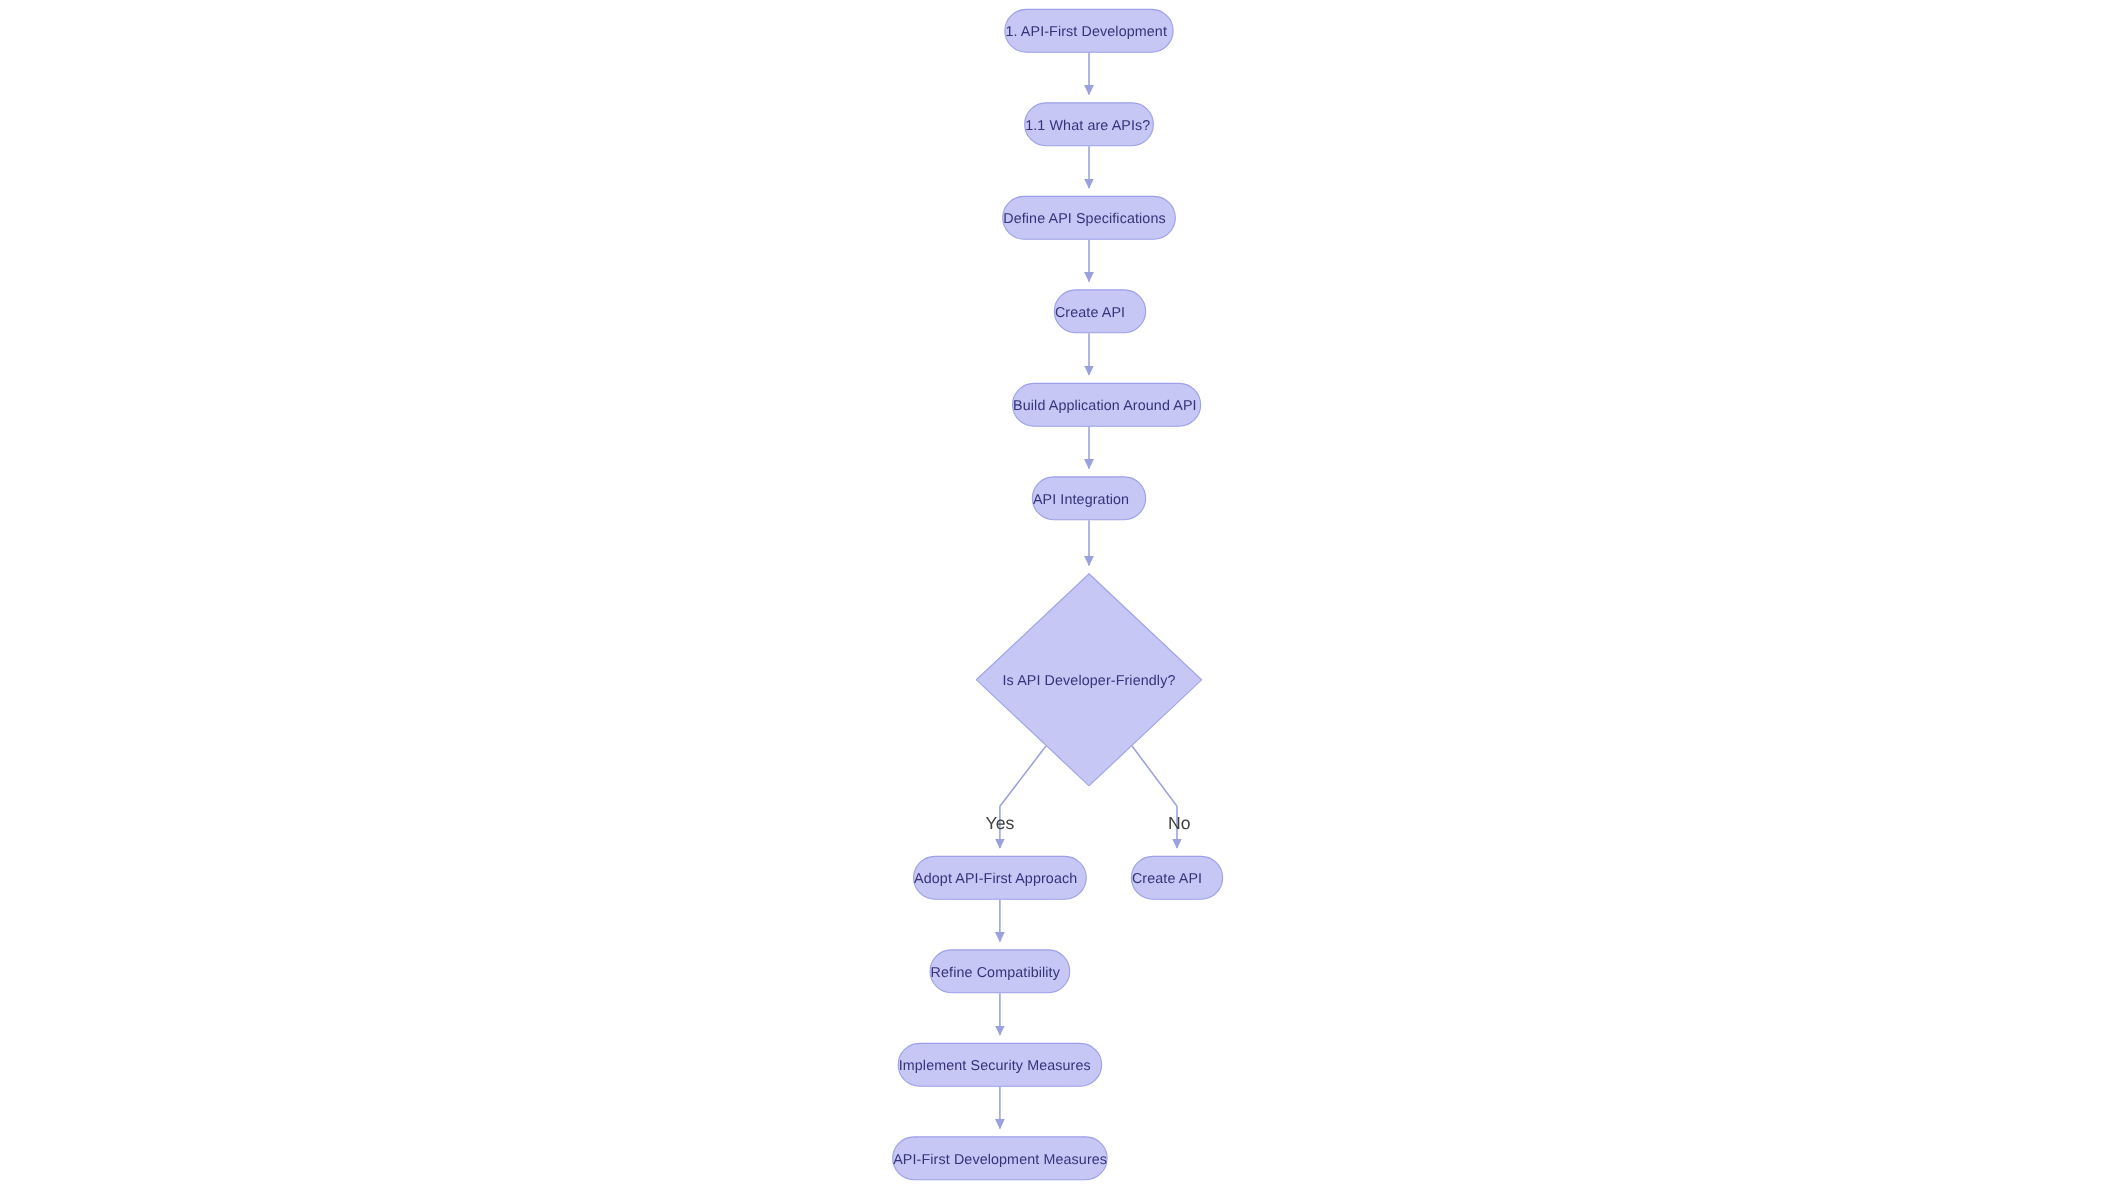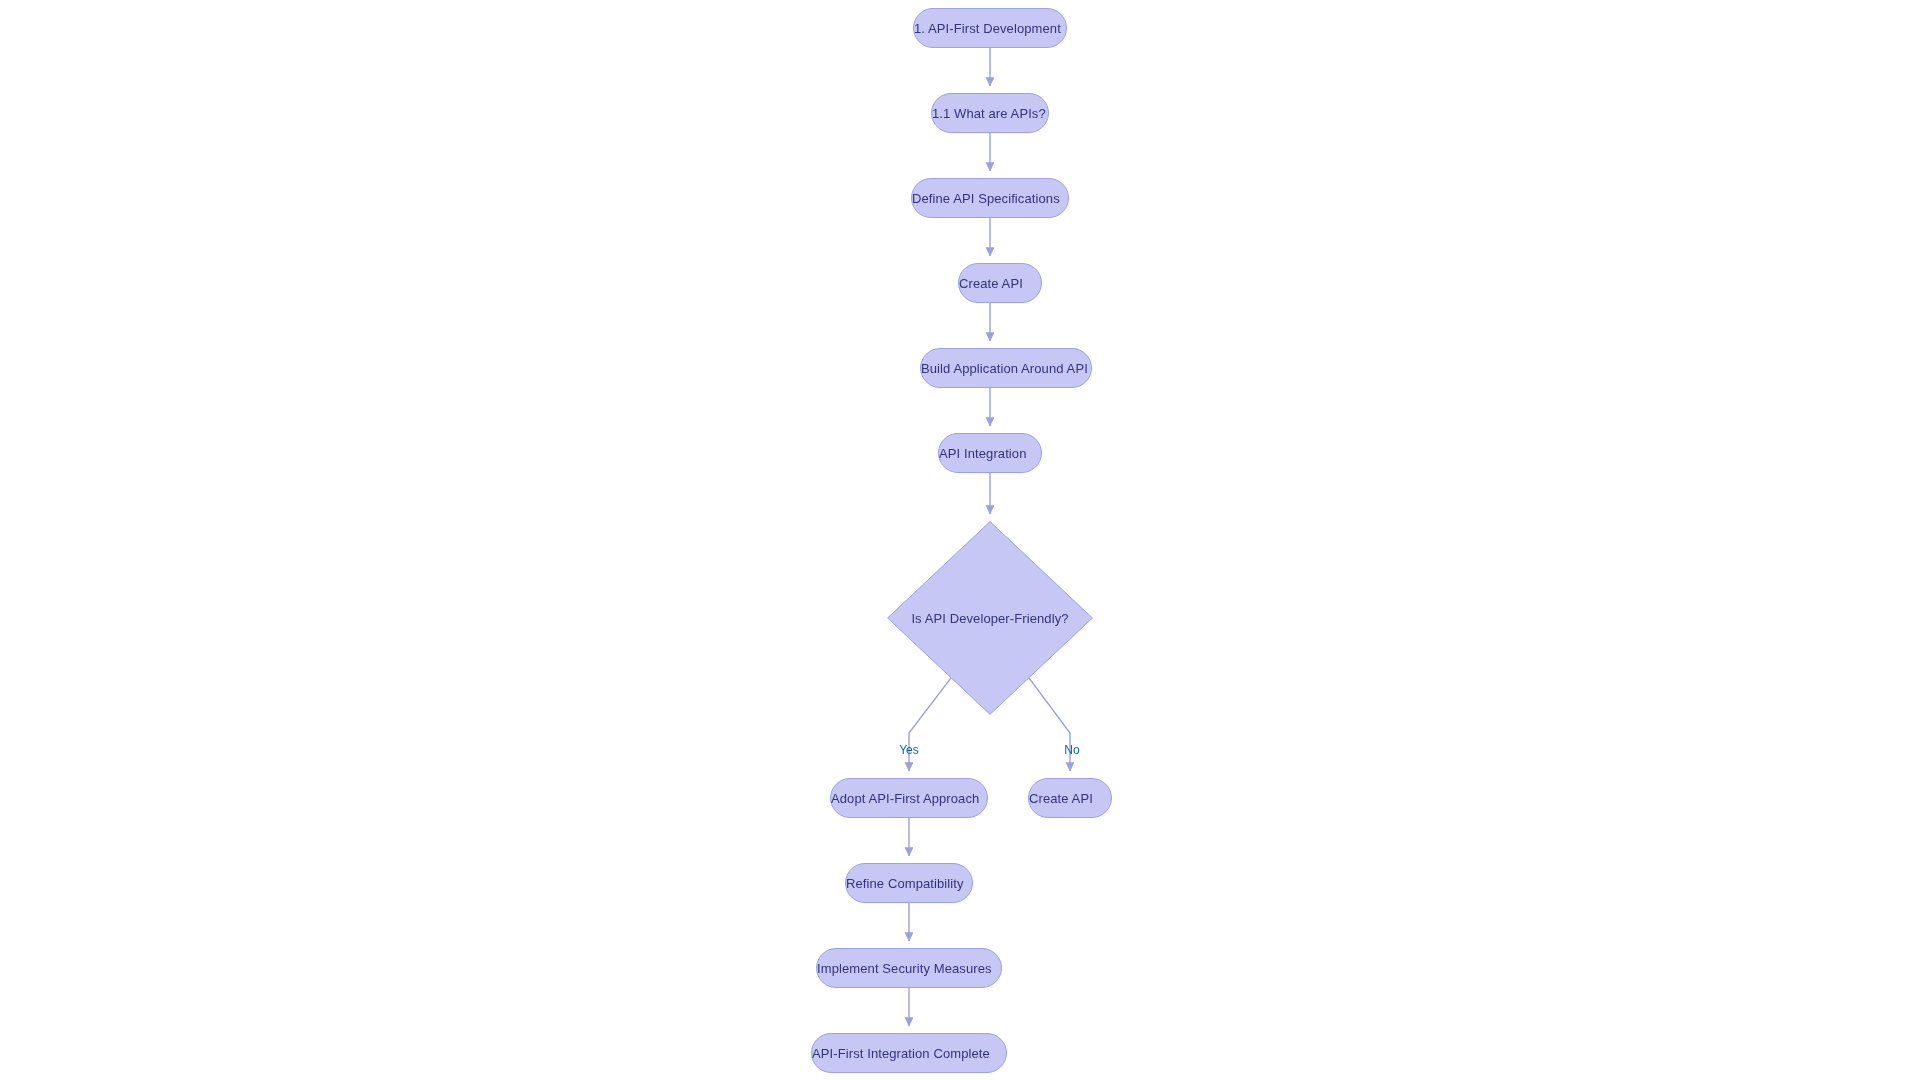--- a/index.html
+++ b/index.html
@@ -68,22 +68,22 @@
     display: flex;
     align-items: center;
     justify-content: center;
     color: #33337a;
     font-size: 13px;
     white-space: nowrap;
     letter-spacing: 0.1px;
   }
   .edge-label {
     position: absolute;
-    color: #0369a1;
-    font-size: 12px;
+    color: #404040;
+    font-size: 16px;
     white-space: nowrap;
     background: transparent;
   }
 </style>
 </head>
 <body>
 
 <div id="flow-canvas">
   <svg id="edge-layer" viewBox="0 0 1920 1080" width="1920" height="1080" xmlns="http://www.w3.org/2000/svg">
     <defs>
@@ -136,20 +136,20 @@
       <div class="node pill" style="left: 1028px; top: 778px; width: 84px; height: 40px;">
         <span class="node-label">Create API</span>
       </div>
       <div class="node pill" style="left: 845px; top: 863px; width: 128px; height: 40px;">
         <span class="node-label">Refine Compatibility</span>
       </div>
       <div class="node pill" style="left: 816px; top: 948px; width: 186px; height: 40px;">
         <span class="node-label">Implement Security Measures</span>
       </div>
       <div class="node pill" style="left: 811px; top: 1033px; width: 196px; height: 40px;">
-        <span class="node-label">API-First Integration Complete</span>
+        <span class="node-label">API-First Development Measures</span>
       </div>
     </div>
   <div id="label-layer">
       <span class="edge-label" style="left: 909px; top: 750px; transform: translate(-50%, -50%);">Yes</span>
       <span class="edge-label" style="left: 1072px; top: 750px; transform: translate(-50%, -50%);">No</span>
     </div>
 </div>
 
 </body></html>

